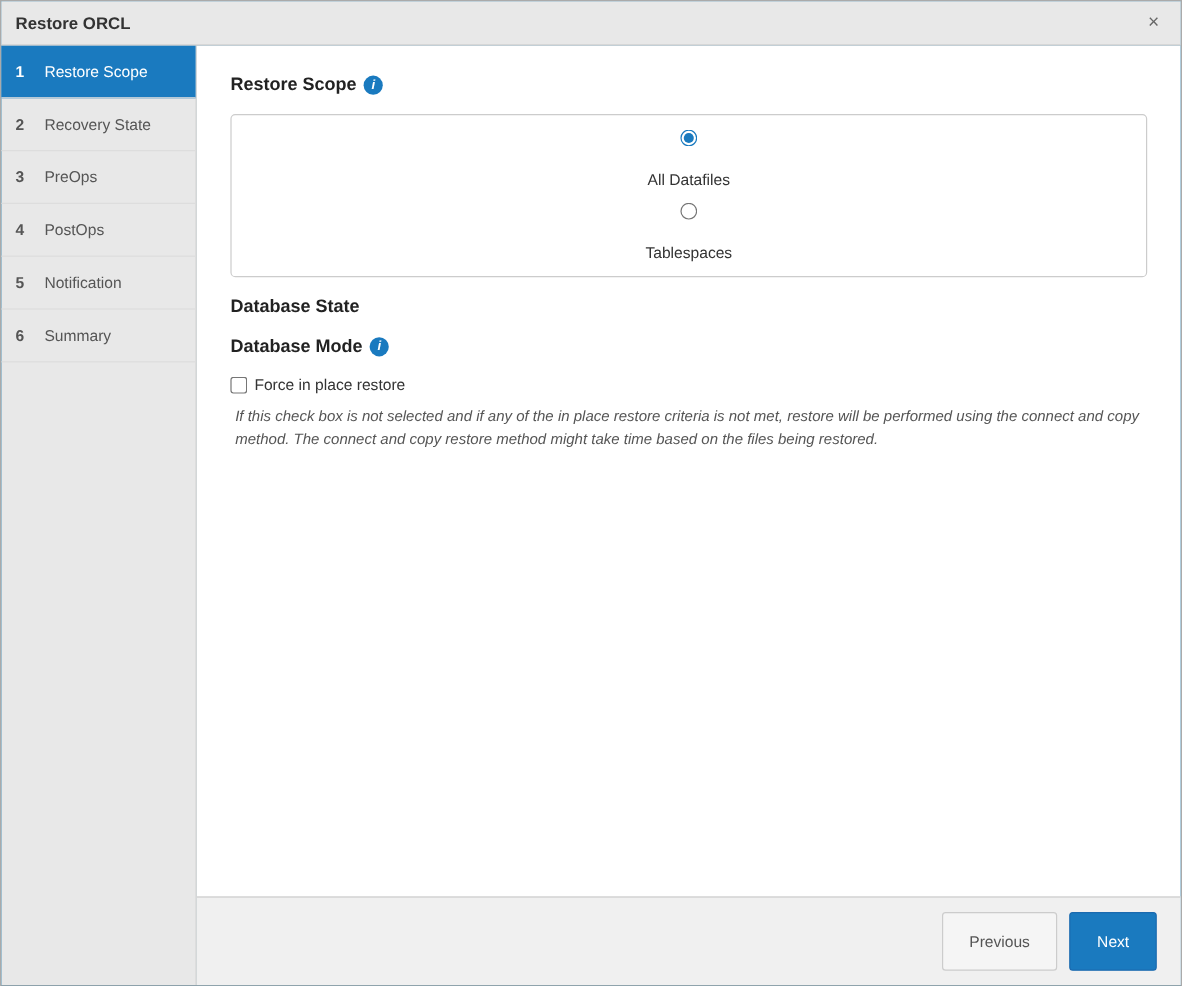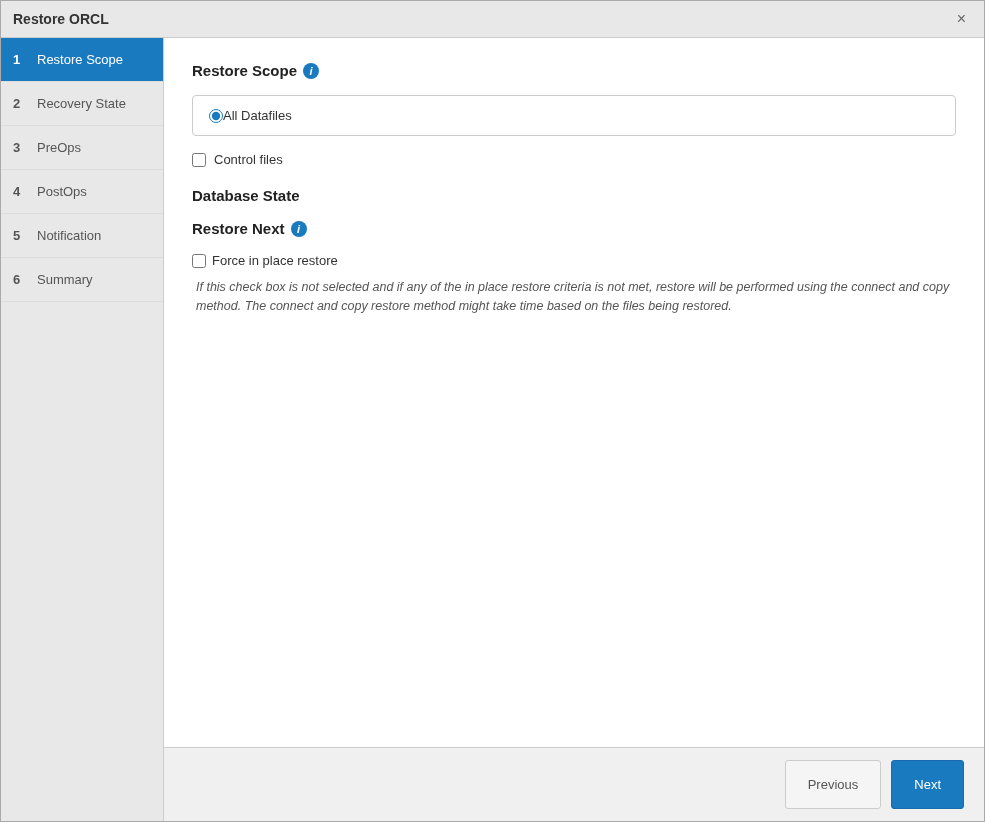--- a/index.html
+++ b/index.html
@@ -115,22 +115,23 @@
       border-radius: 4px;
       padding: 12px 16px;
       margin-bottom: 16px;
       display: flex;
       flex-direction: column;
       gap: 12px;
     }
     .radio-item {
       display: flex;
       align-items: center;
-      gap: 0;
-      cursor: pointer;
+      gap: 20px;
+      cursor: pointer;
+      flex-direction: column;
     }
     .radio-item input[type="radio"] {
       width: 14px;
       height: 14px;
       accent-color: #1a7abf;
       cursor: pointer;
     }
     .radio-label {
       color: #333;
     }
@@ -255,36 +256,36 @@
         <div class="section-title">
           <span>Restore Scope</span>
           <span class="info-icon">i</span>
         </div>
 
         <div class="radio-group">
           <label class="radio-item">
             <input type="radio" name="restore-scope" checked="" style="">
             <span class="radio-label">All Datafiles</span>
           </label>
+          <label class="radio-item">
+            <input type="radio" name="restore-scope" style="">
+            <span class="radio-label">Tablespaces</span>
+          </label>
         </div>
 
-        <label class="checkbox-item">
-          <input type="checkbox" class="accent-checkbox" style="">
-          <span class="checkbox-label">Control files</span>
-        </label>
 
         <div class="db-state-section">
           <div class="section-title">
             <span>Database State</span>
           </div>
         </div>
 
         <div class="restore-mode-section">
           <div class="section-title">
-            <span>Restore Next</span>
+            <span>Database Mode</span>
             <span class="info-icon">i</span>
           </div>
           <label class="restore-mode-checkbox">
             <input type="checkbox" class="accent-checkbox" style="">
             <span class="checkbox-label">Force in place restore</span>
           </label>
           <p class="help-text">If this check box is not selected and if any of the in place restore criteria is not met, restore will be performed using the connect and copy method. The connect and copy restore method might take time based on the files being restored.</p>
         </div>
 
       </div>

